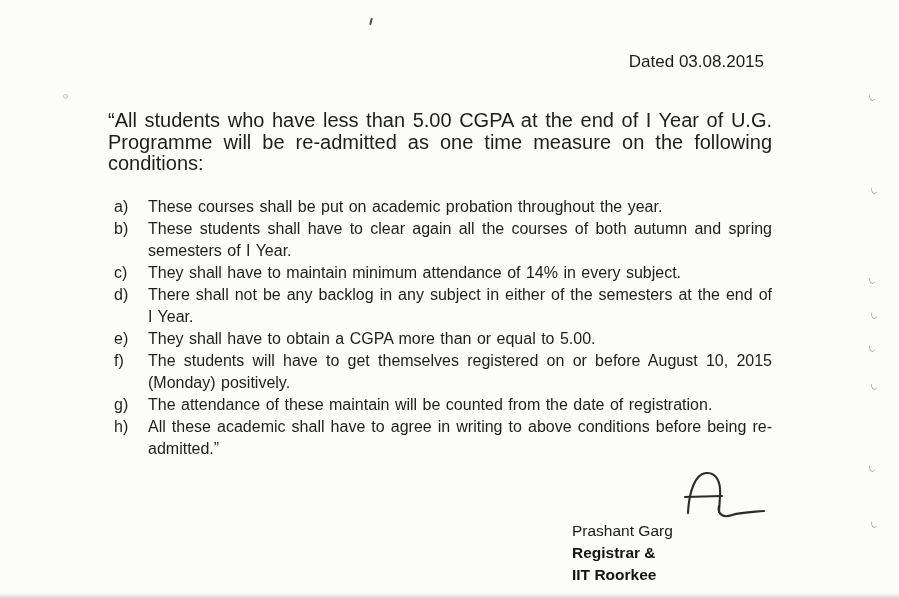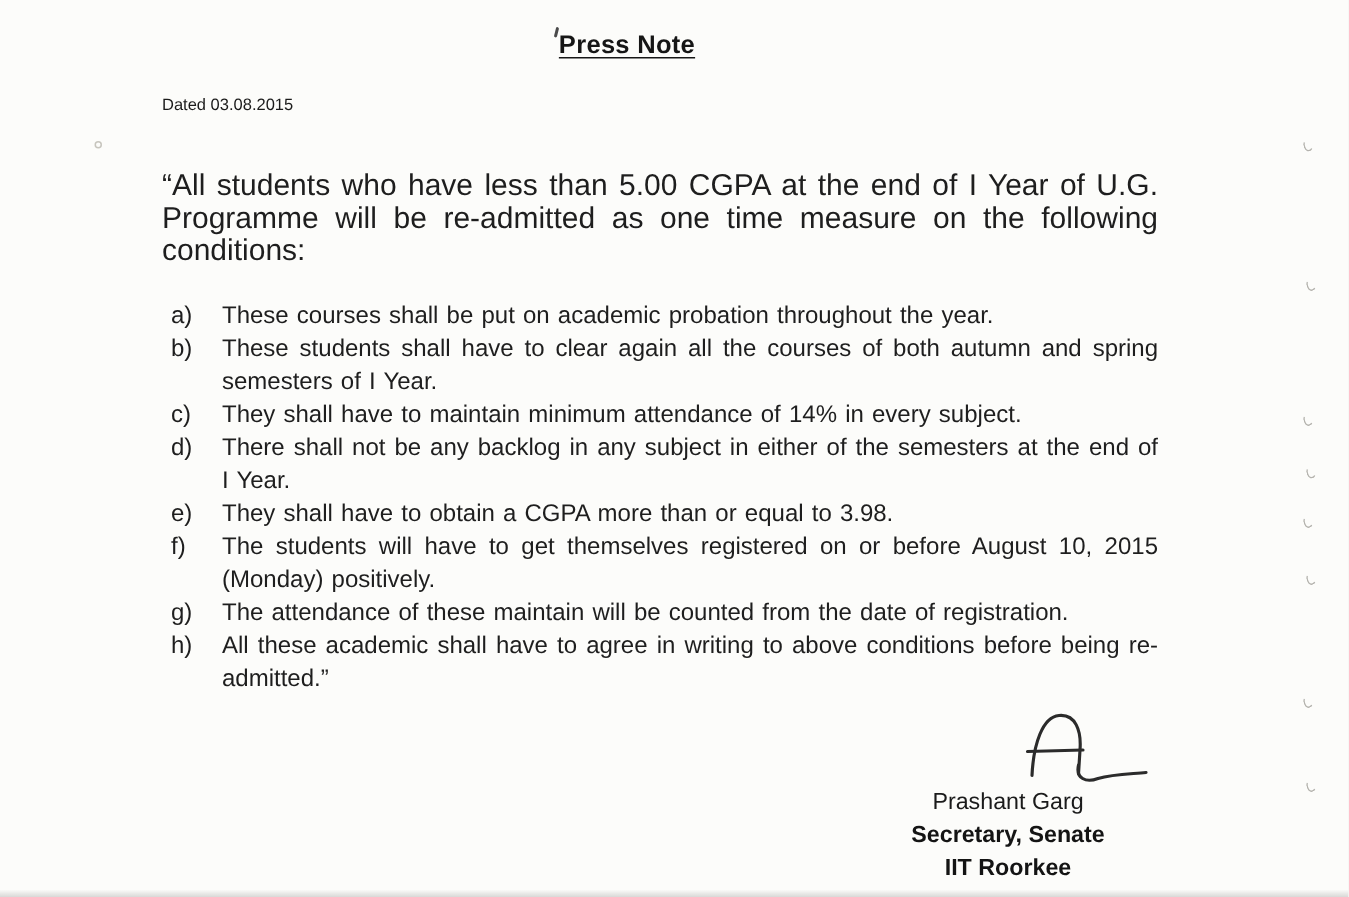--- a/index.html
+++ b/index.html
@@ -32,23 +32,23 @@
     font-size: 17px;
     font-weight: bold;
     letter-spacing: .2px;
     color: #161616;
     text-decoration: underline;
     text-underline-offset: 3px;
     margin: 4px 44px 0 0;
   }
 
   .doc-date {
-    text-align: left;
-    font-size: 11px;
-    margin-top: 24px;
+    text-align: right;
+    font-size: 17px;
+    margin-top: 36px;
     padding-right: 8px;
     color: #1b1b1b;
   }
 
   .intro {
     font-size: 20px;
     line-height: 21.5px;
     text-align: justify;
     margin: 38px 0 0 0;
     word-spacing: 1.5px;
@@ -60,21 +60,20 @@
     margin-left: 6px;
     font-size: 16px;
     line-height: 22px;
   }
   .cond-label { flex: none; width: 34px; }
   .cond-text { flex: 1; text-align: justify; word-spacing: 1px; }
 
   .sig-block {
     width: 200px;
     margin: 8px 0 0 auto;
-    text-align: center;
     font-size: 15.5px;
   }
   .sig-squiggle { display: block; margin: 0 4px 2px auto; }
   .sig-name { line-height: 22px; color: #1b1b1b; }
   .sig-bold { font-weight: bold; line-height: 22.5px; color: #141414; }
 
   
   .artifact { position: absolute; pointer-events: none; }
   .tick {
     width: 2px; height: 7px;
@@ -109,21 +108,20 @@
   <div class="artifact curl" style="left:871px; top:186px;"></div>
   <div class="artifact curl" style="left:869px; top:276px;"></div>
   <div class="artifact curl" style="left:871px; top:311px;"></div>
   <div class="artifact curl" style="left:869px; top:344px;"></div>
   <div class="artifact curl" style="left:871px; top:382px;"></div>
   <div class="artifact curl" style="left:869px; top:464px;"></div>
   <div class="artifact curl" style="left:871px; top:520px;"></div>
 
   <div class="content">
 
-    <div class="doc-title">Press Note</div>
 
     <div class="doc-date">Dated 03.08.2015</div>
 
     <p class="intro">“All students who have less than 5.00 CGPA at the end of I Year of U.G. Programme will be re-admitted as one time measure on the following conditions:</p>
 
     <div class="cond-list">
 
       <div class="cond-row">
         <span class="cond-label">a)</span>
         <span class="cond-text">These courses shall be put on academic probation throughout the year.</span>
@@ -139,21 +137,21 @@
         <span class="cond-text">They shall have to maintain minimum attendance of 14% in every subject.</span>
       </div>
 
       <div class="cond-row">
         <span class="cond-label">d)</span>
         <span class="cond-text">There shall not be any backlog in any subject in either of the semesters at the end of I Year.</span>
       </div>
 
       <div class="cond-row">
         <span class="cond-label">e)</span>
-        <span class="cond-text">They shall have to obtain a CGPA more than or equal to 3.98.</span>
+        <span class="cond-text">They shall have to obtain a CGPA more than or equal to 5.00.</span>
       </div>
 
       <div class="cond-row">
         <span class="cond-label">f)</span>
         <span class="cond-text">The students will have to get themselves registered on or before August 10, 2015 (Monday) positively.</span>
       </div>
 
       <div class="cond-row">
         <span class="cond-label">g)</span>
         <span class="cond-text">The attendance of these maintain will be counted from the date of registration.</span>
@@ -168,18 +166,18 @@
 
     <div class="sig-block">
       <svg class="sig-squiggle" width="92" height="50" viewBox="0 0 92 50">
         <g fill="none" stroke="#2b2b2b" stroke-width="2.1" stroke-linecap="round">
           <path d="M12,45 C13,24 19,6 30,5 C41,4 45,15 44,28 L43,44"></path>
           <path d="M9,29 L46,28"></path>
           <path d="M43,38 C41,47 48,50 56,47 C66,44 78,44 88,43"></path>
         </g>
       </svg>
       <div class="sig-name">Prashant Garg</div>
-      <div class="sig-bold">Secretary, Senate</div>
+      <div class="sig-bold">Registrar &amp;</div>
       <div class="sig-bold">IIT Roorkee</div>
     </div>
 
   </div>
 </div>
 
 </body></html>

